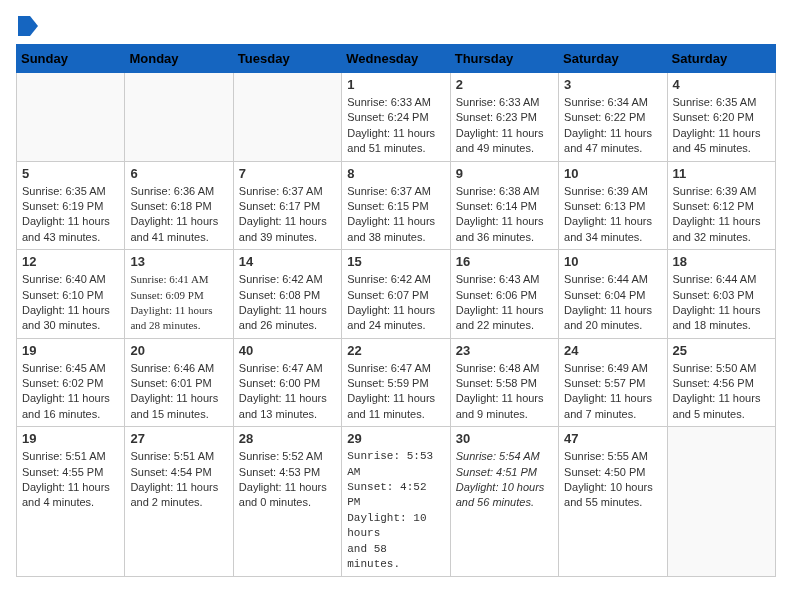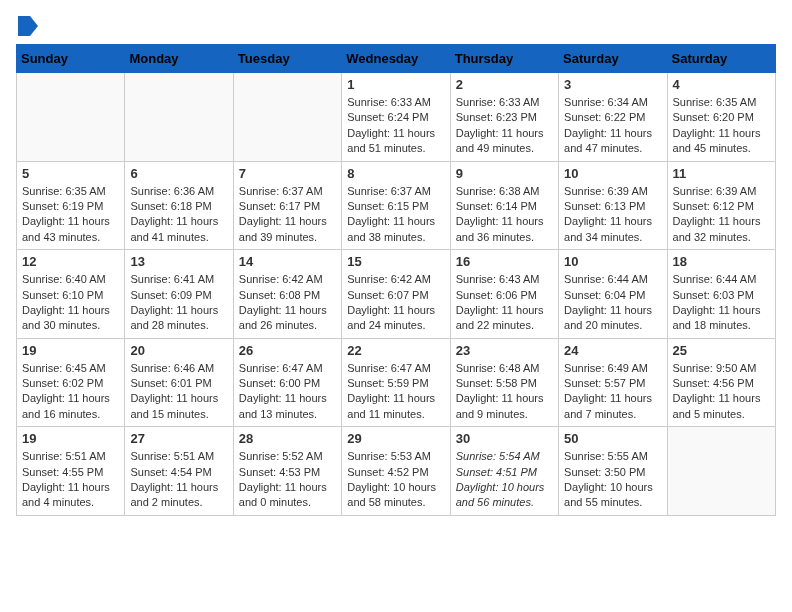--- a/index.html
+++ b/index.html
@@ -209,21 +209,21 @@
       <tr>
         <td>
           <span class="day-num">12</span>
           <div class="cell-text" style="white-space: pre-line;">Sunrise: 6:40 AM
 Sunset: 6:10 PM
 Daylight: 11 hours
 and 30 minutes.</div>
         </td>
         <td>
           <span class="day-num">13</span>
-          <div class="cell-text" style="white-space: pre-line;">Sunrise: 6:41 AM
+          <div class="cell-text" style="white-space: pre-line; font-family: Liberation Serif, serif;">Sunrise: 6:41 AM
 Sunset: 6:09 PM
 Daylight: 11 hours
 and 28 minutes.</div>
         </td>
         <td>
           <span class="day-num">14</span>
           <div class="cell-text" style="white-space: pre-line;">Sunrise: 6:42 AM
 Sunset: 6:08 PM
 Daylight: 11 hours
 and 26 minutes.</div>
@@ -266,21 +266,21 @@
 and 16 minutes.</div>
         </td>
         <td>
           <span class="day-num">20</span>
           <div class="cell-text" style="white-space: pre-line;">Sunrise: 6:46 AM
 Sunset: 6:01 PM
 Daylight: 11 hours
 and 15 minutes.</div>
         </td>
         <td>
-          <span class="day-num">26</span>
+          <span class="day-num">40</span>
           <div class="cell-text" style="white-space: pre-line;">Sunrise: 6:47 AM
 Sunset: 6:00 PM
 Daylight: 11 hours
 and 13 minutes.</div>
         </td>
         <td>
           <span class="day-num">22</span>
           <div class="cell-text" style="white-space: pre-line;">Sunrise: 6:47 AM
 Sunset: 5:59 PM
 Daylight: 11 hours
@@ -295,21 +295,21 @@
         </td>
         <td>
           <span class="day-num">24</span>
           <div class="cell-text" style="white-space: pre-line;">Sunrise: 6:49 AM
 Sunset: 5:57 PM
 Daylight: 11 hours
 and 7 minutes.</div>
         </td>
         <td>
           <span class="day-num">25</span>
-          <div class="cell-text" style="white-space: pre-line;">Sunrise: 9:50 AM
+          <div class="cell-text" style="white-space: pre-line;">Sunrise: 5:50 AM
 Sunset: 4:56 PM
 Daylight: 11 hours
 and 5 minutes.</div>
         </td>
       </tr>
       <tr>
         <td>
           <span class="day-num">19</span>
           <div class="cell-text" style="white-space: pre-line;">Sunrise: 5:51 AM
 Sunset: 4:55 PM
@@ -325,35 +325,35 @@
         </td>
         <td>
           <span class="day-num">28</span>
           <div class="cell-text" style="white-space: pre-line;">Sunrise: 5:52 AM
 Sunset: 4:53 PM
 Daylight: 11 hours
 and 0 minutes.</div>
         </td>
         <td>
           <span class="day-num">29</span>
-          <div class="cell-text" style="white-space: pre-line;">Sunrise: 5:53 AM
+          <div class="cell-text" style="white-space: pre-line; font-family: Liberation Mono, monospace;">Sunrise: 5:53 AM
 Sunset: 4:52 PM
 Daylight: 10 hours
 and 58 minutes.</div>
         </td>
         <td>
           <span class="day-num">30</span>
           <div class="cell-text" style="white-space: pre-line; font-style: italic;">Sunrise: 5:54 AM
 Sunset: 4:51 PM
 Daylight: 10 hours
 and 56 minutes.</div>
         </td>
         <td>
-          <span class="day-num">50</span>
+          <span class="day-num">47</span>
           <div class="cell-text" style="white-space: pre-line;">Sunrise: 5:55 AM
-Sunset: 3:50 PM
+Sunset: 4:50 PM
 Daylight: 10 hours
 and 55 minutes.</div>
         </td>
         <td class="empty"></td>
       </tr>
     </tbody>
 </table>
 
 </body></html>

